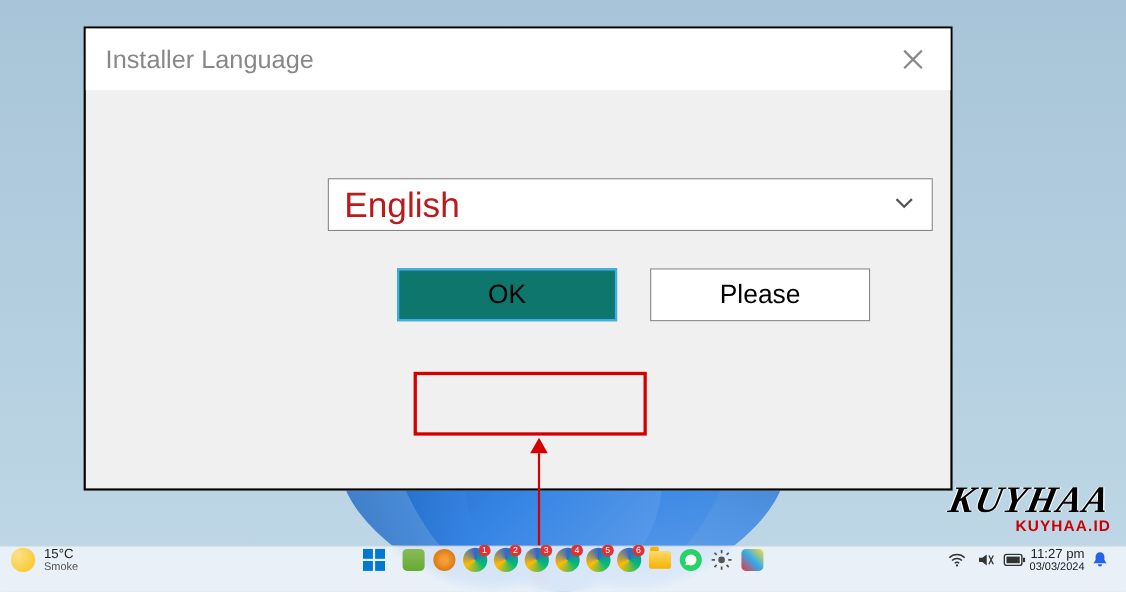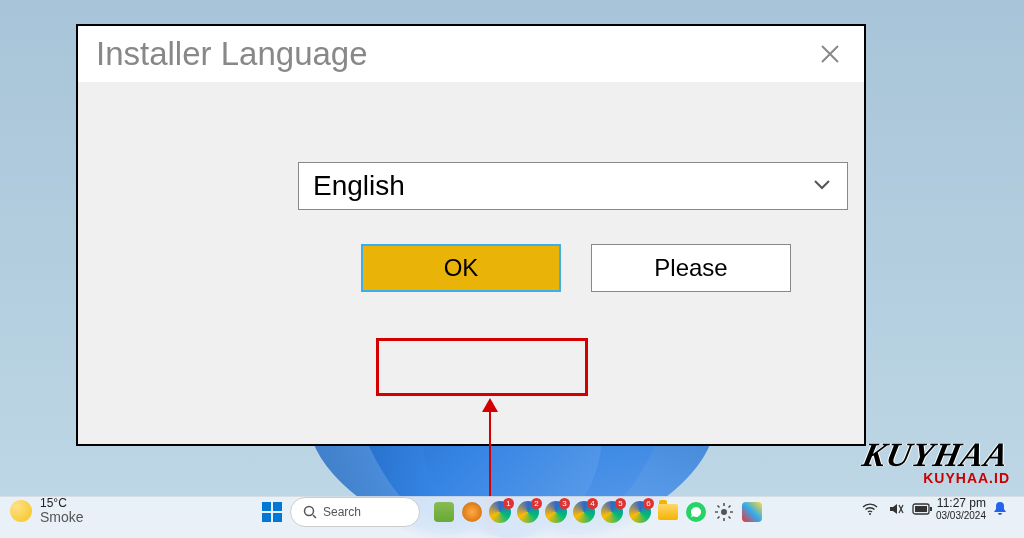--- a/index.html
+++ b/index.html
@@ -25,51 +25,51 @@
   .wallpaper-bloom .p5 { width: 140px; height: 220px; left: 50%; margin-left:-70px; transform: rotate(65deg); opacity:.8;}
 
   .dialog {
     position: absolute; top: 24px; left: 76px; width: 790px; height: 422px;
     background: #f0f0f0; border: 2px solid #000; z-index: 10;
   }
   .dialog-titlebar {
     display: flex; align-items: center; justify-content: space-between;
     height: 56px; padding: 0 18px; background: #fff;
   }
-  .dialog-title { font-size: 33px; color: #888; font-weight: 400; }
+  .dialog-title { font-size: 23px; color: #888; font-weight: 400; }
   .dialog-close {
     width: 32px; height: 32px; display:flex; align-items:center; justify-content:center;
     color: #888; cursor: pointer; font-size: 24px;
   }
   .dialog-body { padding: 30px 40px 0 40px; }
   .prompt-row { display:flex; align-items:flex-start; gap: 30px; margin-left: 30px; }
   .app-icon-circle {
     width: 70px; height: 70px; border-radius: 50%;
     background: radial-gradient(circle at 30% 30%, #7dd3fc, #0ea5e9 55%, #0369a1);
     display:flex; align-items:center; justify-content:center;
     box-shadow: inset 0 2px 4px rgba(255,255,255,.5), 0 1px 2px rgba(0,0,0,.2);
   }
   .app-icon-circle svg { width:36px; height:36px; }
   .prompt-text { font-size: 28px; color: #000; margin-top: 4px; }
   .select-wrap {
     margin: 50px 0 0 180px; width: 550px; height: 48px;
     background: #fff; border: 1px solid #888; display:flex; align-items:center;
     padding: 0 14px; justify-content:space-between; cursor:pointer;
   }
-  .select-value { font-size: 28px; color:#000000; }
+  .select-value { font-size: 32px; color:#b91c1c; }
   .select-chevron { color:#555; }
   .button-row {
     margin: 34px 0 0 0; display:flex; gap: 30px; justify-content:center; padding-left: 210px;
   }
   .btn {
     width: 200px; height: 48px; background:#fff; border:1px solid #888;
     font-size: 24px; color:#000; display:flex; align-items:center; justify-content:center;
     cursor:pointer;
   }
-  .btn-primary { border:2px solid #3daee9; background:#eab308; }
+  .btn-primary { border:2px solid #3daee9; background:#0f766e; }
   .highlight-box {
     position:absolute; border:3px solid #d40000; pointer-events:none;
     left: 376px; top: 338px; width: 212px; height: 58px; z-index:11;
   }
   .arrow-up {
     position:absolute; left: 482px; top: 398px; z-index:11;
     display:flex; flex-direction:column; align-items:center;
   }
   .arrow-up .head {
     width:0; height:0; border-left:8px solid transparent; border-right:8px solid transparent;
@@ -170,39 +170,32 @@
 <div class="watermark">
   <div class="line1">KUYHAA</div>
   <div class="line2">KUYHAA.ID</div>
 </div>
 
 <div class="taskbar">
   <div class="weather-widget">
     <div class="weather-icon"></div>
     <div class="weather-text">
       <span>15°C</span>
-      <span style="font-size:14px;color:#555;">Smoke</span>
+      <span style="font-size:10px;color:#555;">Smoke</span>
     </div>
   </div>
 
   <div class="taskbar-center">
     <div class="tb-icon">
       <div class="start-btn">
           <span></span>
           <span></span>
           <span></span>
           <span></span>
         </div>
-    </div>
-    <div class="search-pill">
-      <svg width="14" height="14" viewBox="0 0 14 14">
-          <circle cx="6" cy="6" r="4.5" stroke="#555" stroke-width="1.5" fill="none"></circle>
-          <path d="M10 10 L13 13" stroke="#555" stroke-width="1.5"></path>
-        </svg>
-      <span style="color:#555;">Search</span>
     </div>
     <div class="pinned-row">
       <div class="tb-icon">
           <div class="generic-app" style="background:linear-gradient(#8b5,#6a3);"></div>
         </div>
       <div class="tb-icon">
           <div class="generic-app" style="background:radial-gradient(#fa4,#c60);border-radius:50%;"></div>
         </div>
       <div class="tb-icon">
           <div class="edge-dot">

